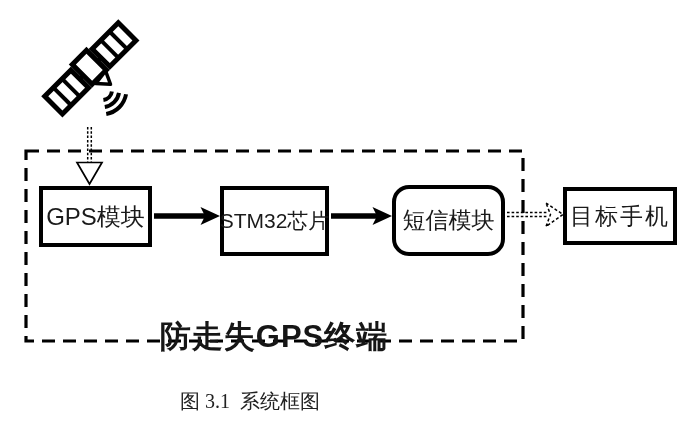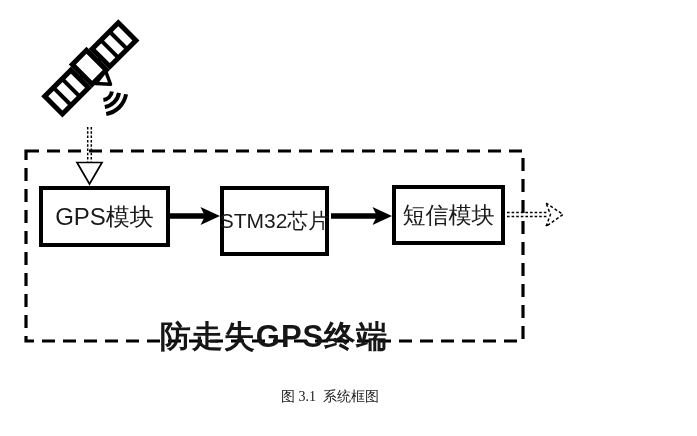--- a/index.html
+++ b/index.html
@@ -7,31 +7,31 @@
     position:relative;width:697px;height:436px;background:#ffffff;overflow:hidden;
     font-family:"Liberation Sans",sans-serif;color:#111;
   }
   .overlay{position:absolute;left:0;top:0;width:697px;height:436px;}
   .node{
     position:absolute;box-sizing:border-box;border:4px solid #000;background:#fff;
     display:flex;align-items:center;justify-content:center;
     font-family:"Liberation Sans",sans-serif;color:#1a1a1a;font-weight:500;
     white-space:nowrap;
   }
-  .node-gps   {left:39px;  top:186px; width:131px; height:61px; font-size:24px;}
+  .node-gps   {left:39px;  top:186px; width:113px; height:61px; font-size:24px;}
   .node-stm32 {left:220px; top:186px; width:109px; height:70px; font-size:21px;}
-  .node-sms   {left:392px; top:185px; width:113px; height:60px; font-size:23px;}
+  .node-sms   {left:392px; top:185px; width:113px; height:71px; font-size:23px;border-radius:17px;}
   .node-phone {left:563px; top:187px; width:114px; height:58px; font-size:23px; letter-spacing:2px;}
   .container-label{
     position:absolute;left:124px;top:294px;width:300px;text-align:center;
     font-size:31px;font-weight:700;color:#161616;letter-spacing:1px;white-space:nowrap;margin-top:22px;
   }
   .caption{
-    position:absolute;left:180px;top:388px;width:300px;text-align:center;
-    font-family:"Liberation Serif",serif;font-size:14px;color:#222;white-space:pre;
+    position:absolute;left:180px;top:388px;width:300px;
+    font-family:"Liberation Serif",serif;font-size:20px;color:#222;white-space:pre;
   }
 </style>
 </head>
 <body>
 
 <div class="stage">
 
   <svg class="overlay" width="697" height="436" viewBox="0 0 697 436" xmlns="http://www.w3.org/2000/svg">
 
     <g transform="translate(38,16)">
@@ -84,18 +84,21 @@
   </div>
 
   <div class="node node-stm32">
     <span>STM32芯片</span>
   </div>
 
   <div class="node node-sms">
     <span>短信模块</span>
   </div>
 
+  <div class="node node-phone">
+    <span>目标手机</span>
+  </div>
 
   <div class="container-label">防走失GPS终端</div>
 
   <div class="caption">图 3.1  系统框图</div>
 
 </div>
 
 </body></html>

